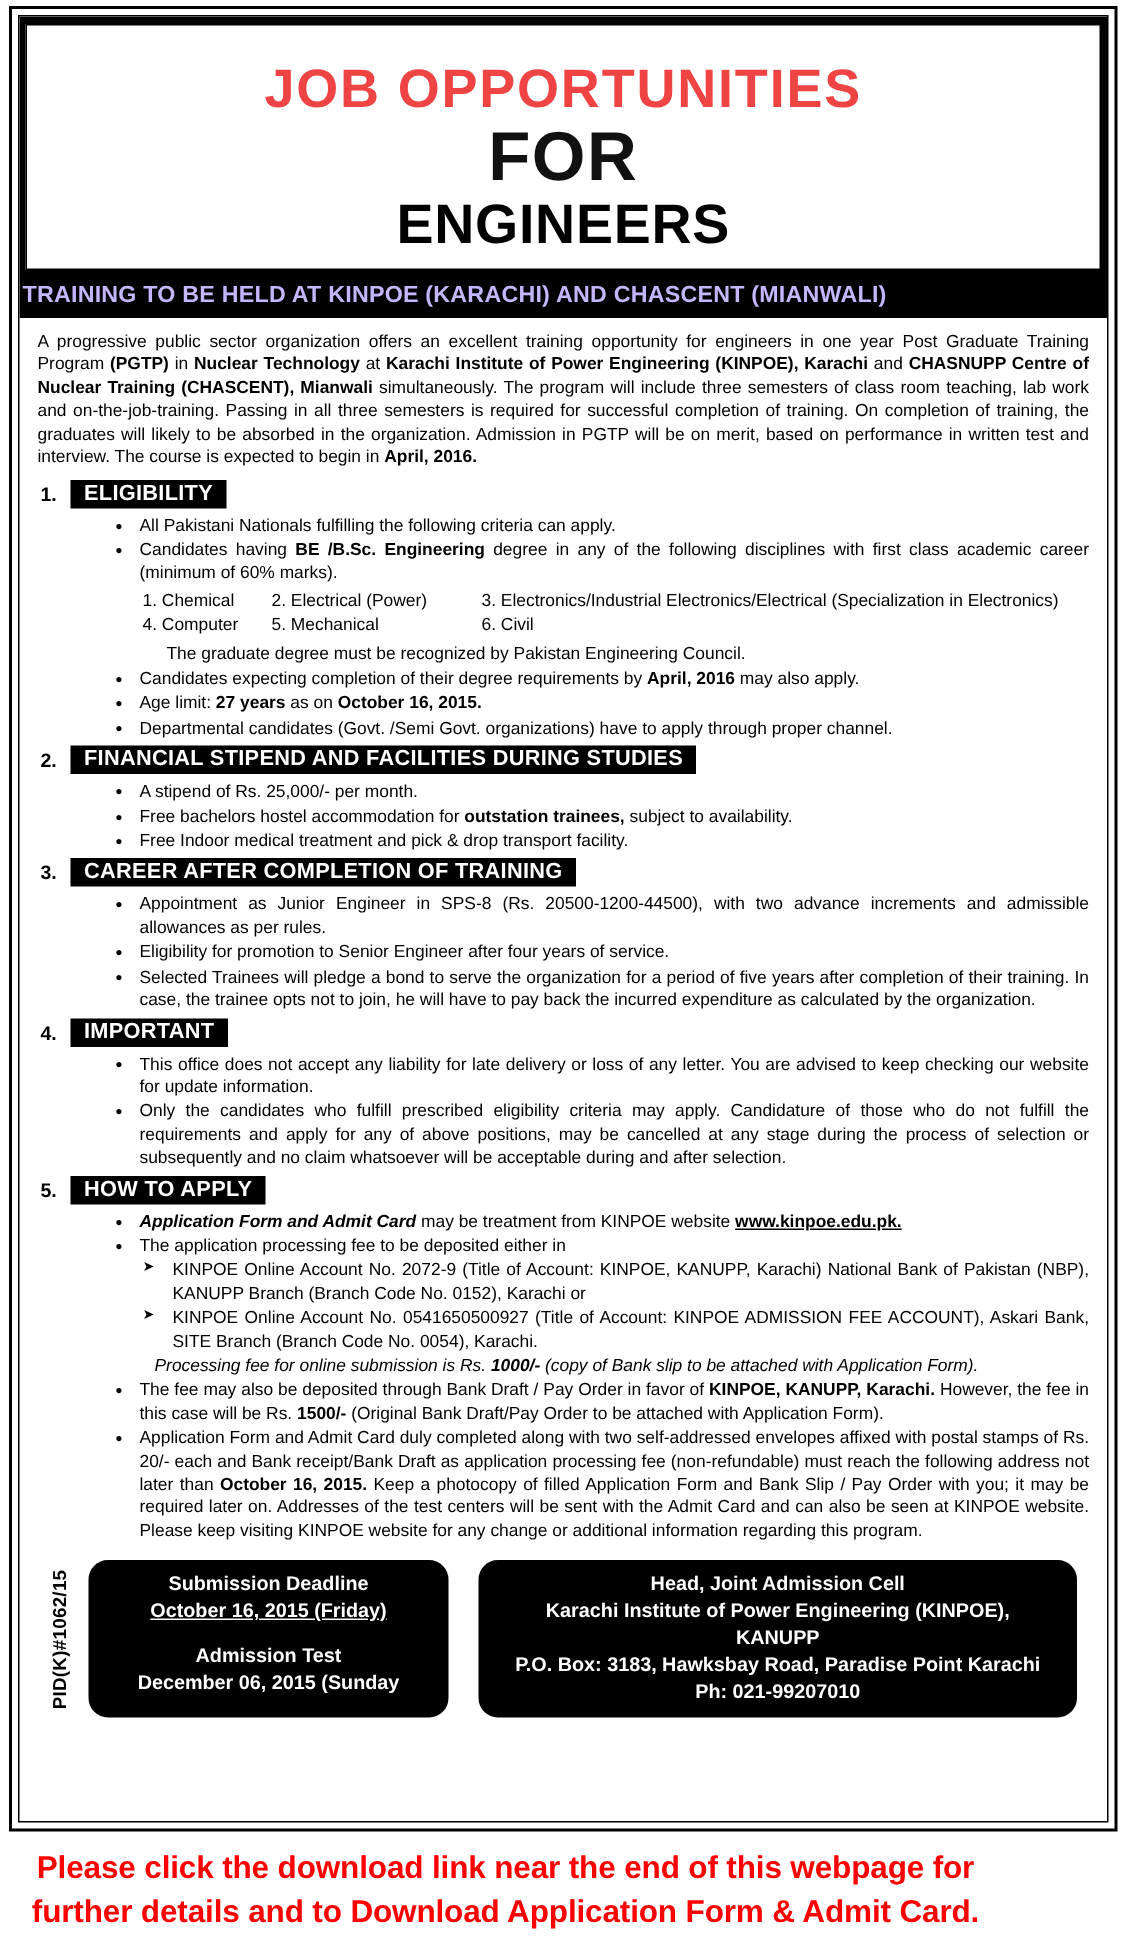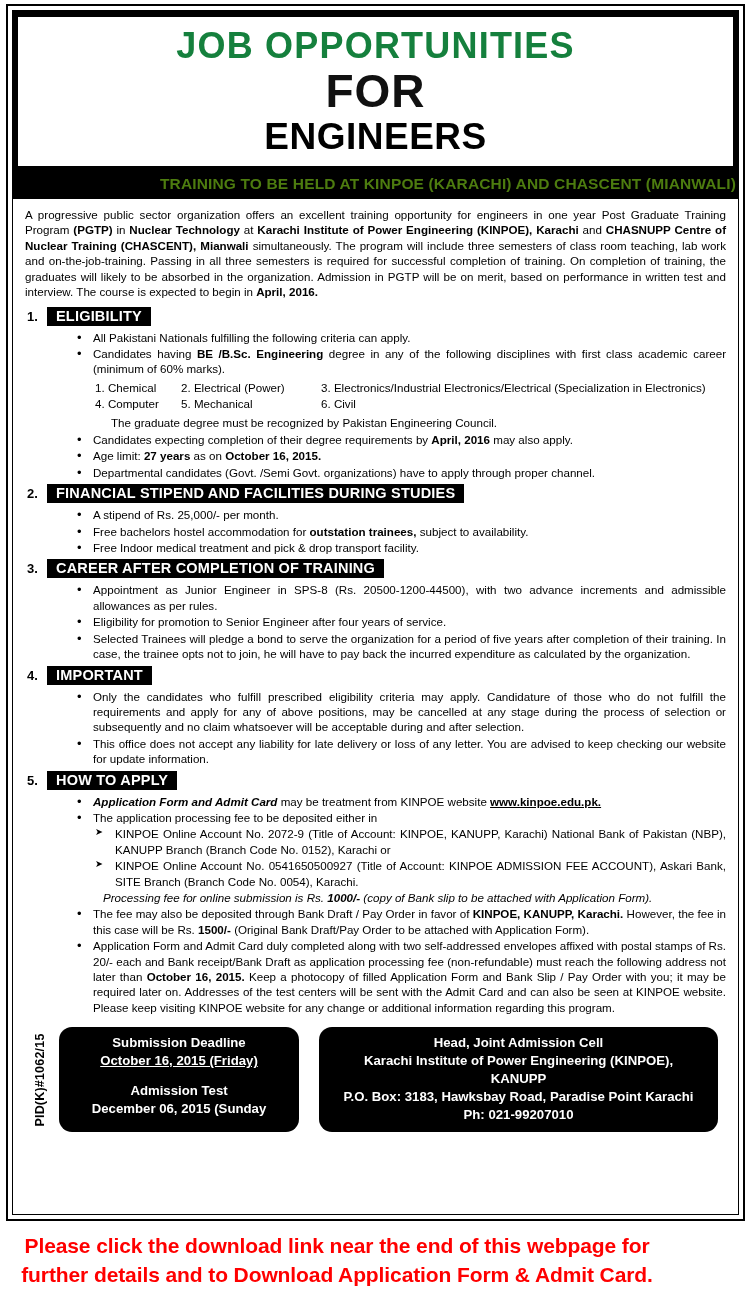--- a/index.html
+++ b/index.html
@@ -24,32 +24,33 @@
   
   .masthead{
     background:#000;padding:5px 4px 4px 4px;
   }
   .masthead-white{
     background:#fff;border:1px solid #000;box-sizing:border-box;
     padding:10px 0 8px 0;text-align:center;
   }
   .mast-l1{
     font-size:36px;font-weight:bold;letter-spacing:1.2px;line-height:1.08;
-    color:#15803d;
+    color:#ef4444;
+    margin-top:13px;
   }
   .mast-l2{
     font-size:46px;font-weight:bold;letter-spacing:1px;line-height:1.12;
     color:#111;
   }
   .mast-l3{
     font-size:37px;font-weight:bold;letter-spacing:0.5px;line-height:1.1;
     color:#000;
   }
   .subbanner{
-    background:#000;color:#4d7c0f;text-align:right;
+    background:#000;color:#c4b5fd;text-align:left;
     font-size:15.5px;font-weight:bold;letter-spacing:0.15px;
     padding:4px 2px 6px 2px;
   }
 
   
   .content{padding:8px 12px 0 12px;}
   .intro{
     font-size:11.6px;line-height:1.33;text-align:justify;margin:0 0 7px 0;
   }
   b,.b{font-weight:bold;}
@@ -213,22 +214,22 @@
           </div>
         </div>
 
         <div class="sec">
           <div class="sec-head">
             <span class="sec-num">4.</span>
             <span class="sec-title">IMPORTANT</span>
           </div>
           <div class="bl-wrap">
             <ul class="blist">
+              <li><span>This office does not accept any liability for late delivery or loss of any letter. You are advised to keep checking our website for update information.</span></li>
               <li><span>Only the candidates who fulfill prescribed eligibility criteria may apply. Candidature of those who do not fulfill the requirements and apply for any of above positions, may be cancelled at any stage during the process of selection or subsequently and no claim whatsoever will be acceptable during and after selection.</span></li>
-              <li><span>This office does not accept any liability for late delivery or loss of any letter. You are advised to keep checking our website for update information.</span></li>
             </ul>
           </div>
         </div>
 
         <div class="sec">
           <div class="sec-head">
             <span class="sec-num">5.</span>
             <span class="sec-title">HOW TO APPLY</span>
           </div>
           <div class="bl-wrap">

